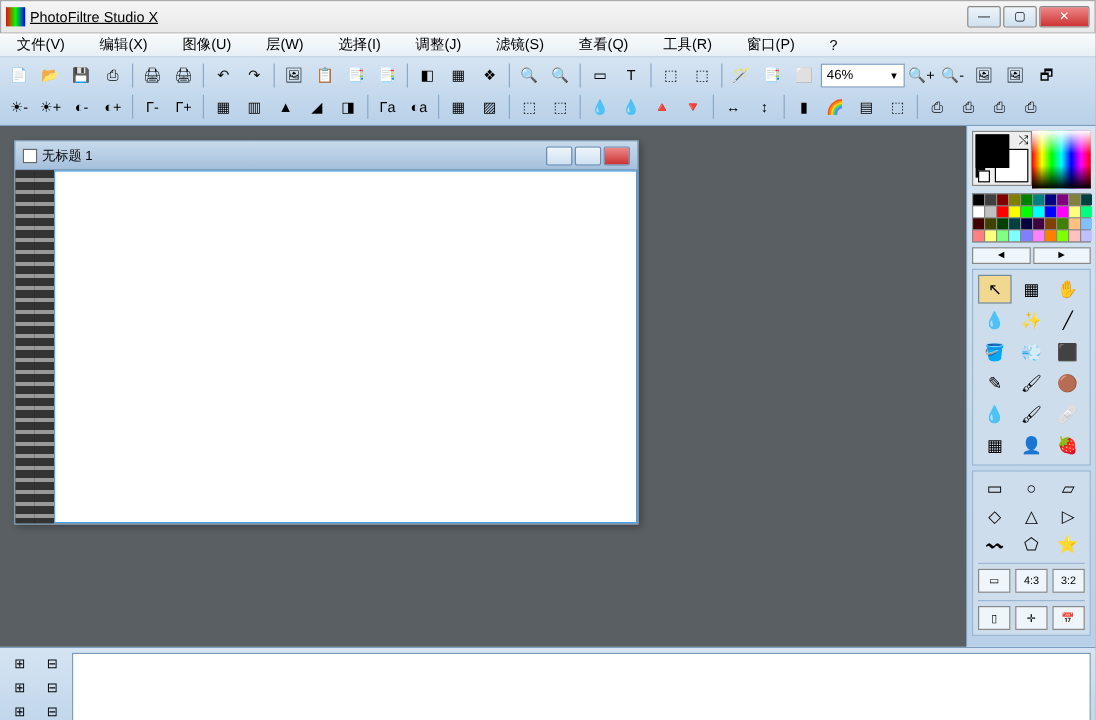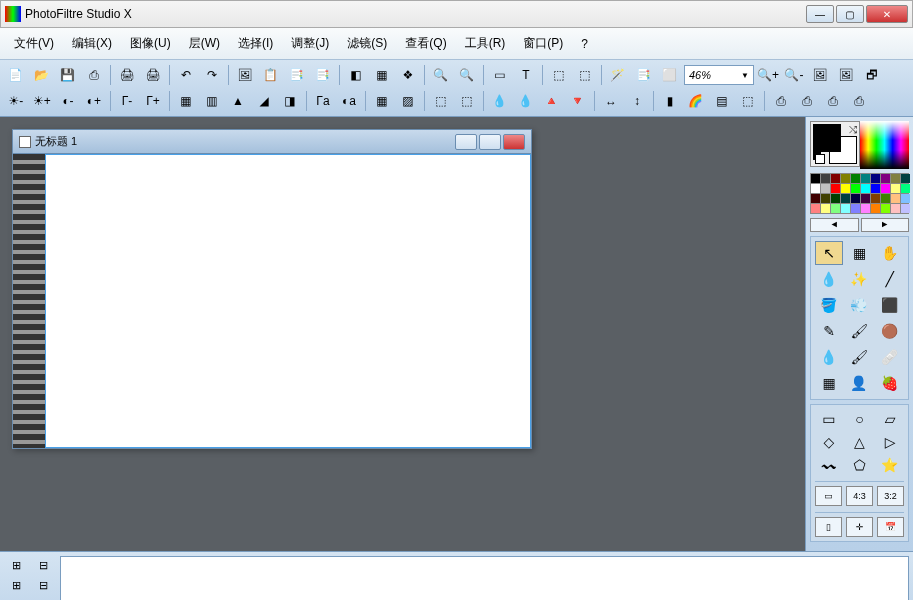--- a/index.html
+++ b/index.html
@@ -1,32 +1,32 @@
 <!DOCTYPE html>
 <html><head>
 <meta charset="utf-8">
 <style>
 * { margin: 0; padding: 0; box-sizing: border-box; font-family: "Microsoft YaHei", Tahoma, sans-serif; }
 body { width: 913px; height: 600px; background: #fff; overflow: hidden; font-size: 12px; }
 
 .titlebar { height: 28px; background: linear-gradient(#f5f5f5, #e8e8e8); border: 1px solid #aaa; display: flex; align-items: center; padding: 0 4px; }
 .titlebar .app-icon { width: 16px; height: 16px; margin-right: 4px; background: linear-gradient(90deg,#f00,#0f0,#00f); }
-.titlebar .title { flex: 1; font-size: 12px; }
+.titlebar .title { flex: 1; font-size: 12px; text-decoration: underline; }
 .titlebar .win-btns { display: flex; gap: 2px; }
 .titlebar .win-btn { width: 28px; height: 18px; border: 1px solid #888; background: linear-gradient(#eef5fb,#cfe0f0); border-radius: 2px; display: flex; align-items: center; justify-content: center; font-size: 10px; }
 .titlebar .win-btn.close { background: linear-gradient(#e88,#c33); color: #fff; width: 42px; }
 
-.menubar { height: 32px; background: linear-gradient(#f9fbfc,#e7eff5); border-bottom: 1px solid #a8c0d8; display: flex; align-items: center; padding: 0 6px; gap: 2px; }
+.menubar { height: 20px; background: linear-gradient(#f9fbfc,#e7eff5); border-bottom: 1px solid #a8c0d8; display: flex; align-items: center; padding: 0 6px; gap: 13px; }
 .menubar .menu-item { padding: 2px 8px; cursor: default; }
 
 .toolbars { background: linear-gradient(#d5e4f2,#b8d0e8); border-bottom: 1px solid #7a9dc0; padding: 2px 4px; }
 .toolbar-row { display: flex; align-items: center; gap: 2px; height: 26px; }
 .tb-btn { width: 24px; height: 22px; border: 1px solid transparent; display: flex; align-items: center; justify-content: center; border-radius: 2px; }
 .tb-sep { width: 1px; height: 20px; background: #8aa8c8; margin: 0 2px; }
-.zoom-box { width: 70px; height: 20px; border: 1px solid #7a9dc0; background: #fff; display: flex; align-items: center; padding: 0 4px; font-size: 11px; font-style: italic; }
+.zoom-box { width: 70px; height: 20px; border: 1px solid #7a9dc0; background: #fff; display: flex; align-items: center; padding: 0 4px; font-size: 11px; }
 .zoom-box .dd { margin-left: auto; font-size: 8px; }
 
 .workarea { display: flex; height: 434px; }
 .canvas-zone { flex: 1; background: #5a5f64; position: relative; }
 .doc-window { position: absolute; left: 12px; top: 12px; width: 520px; height: 320px; background: #e8eff6; border: 1px solid #6a8db0; box-shadow: 2px 2px 6px rgba(0,0,0,0.3); }
 .doc-title { height: 24px; background: linear-gradient(#c8daec,#a5c0dc); border-bottom: 1px solid #6a8db0; display: flex; align-items: center; padding: 0 6px; font-size: 11px; }
 .doc-title .icon { width: 12px; height: 12px; border: 1px solid #666; background: #fff; margin-right: 4px; }
 .doc-title .spacer { flex: 1; }
 .doc-title .wbtn { width: 22px; height: 16px; border: 1px solid #6a8db0; background: linear-gradient(#eef5fb,#cfe0f0); border-radius: 2px; margin-left: 2px; }
 .doc-title .wbtn.close { background: linear-gradient(#e88,#c33); }

